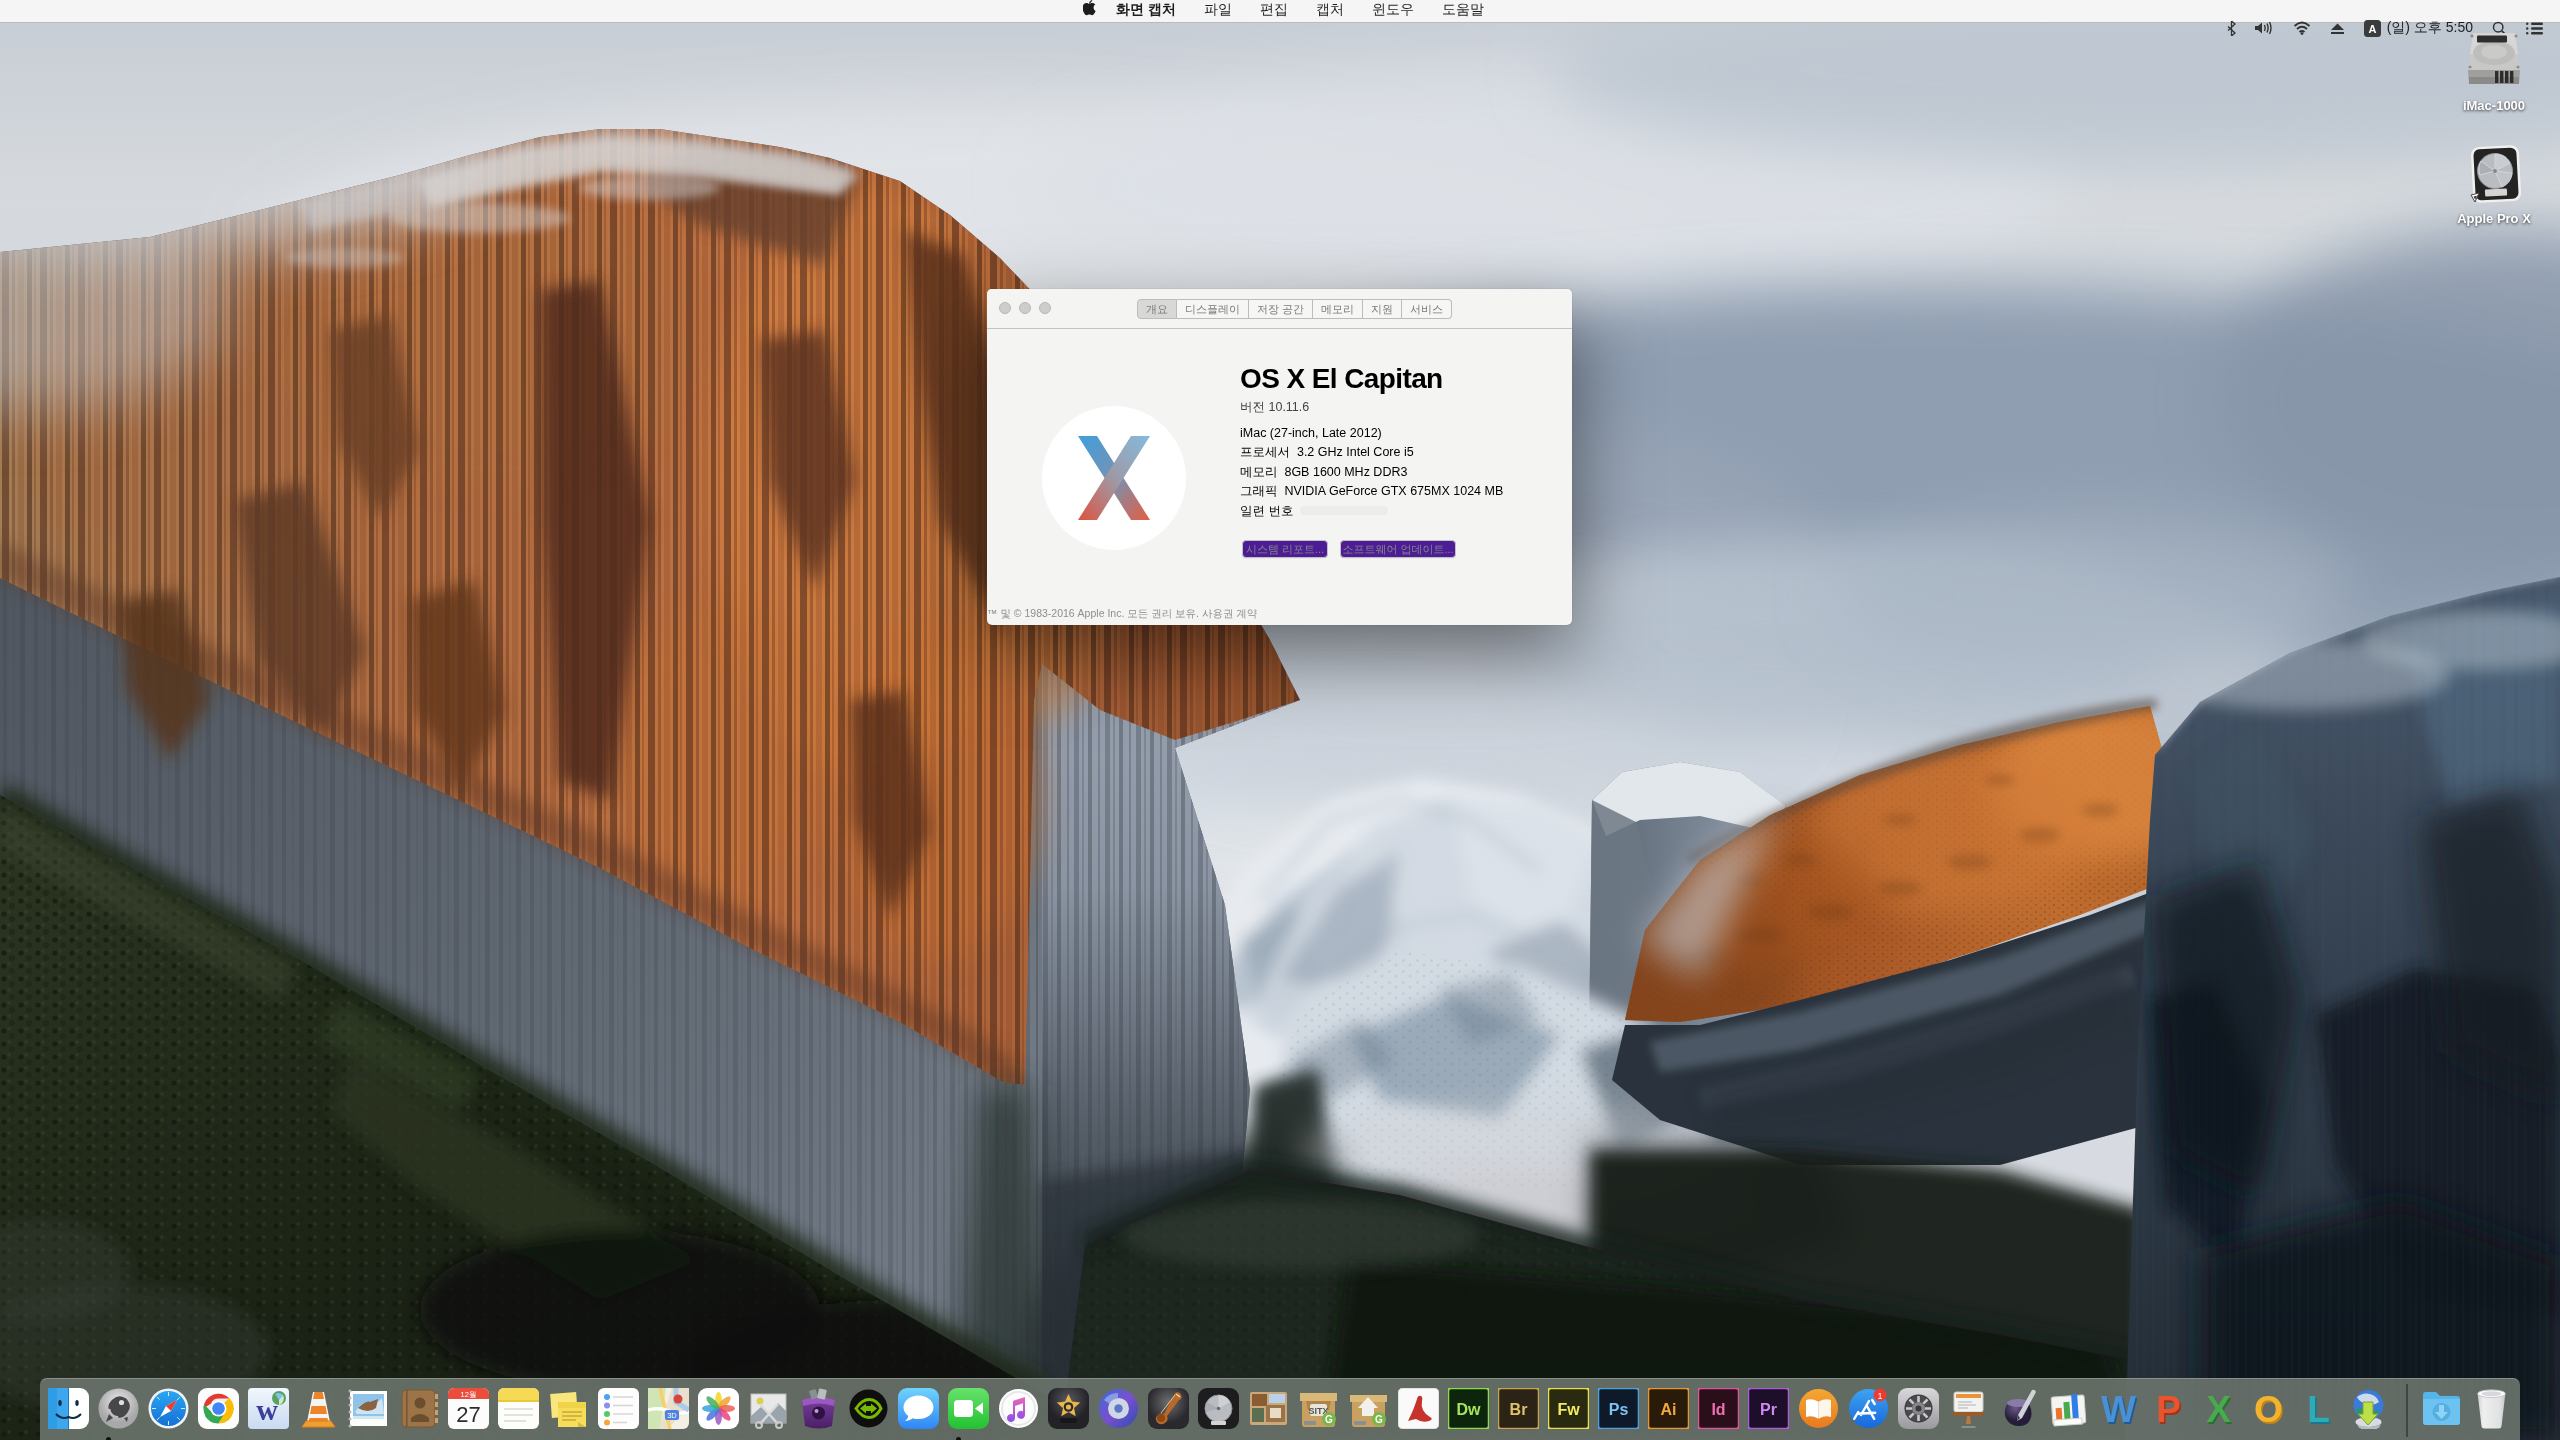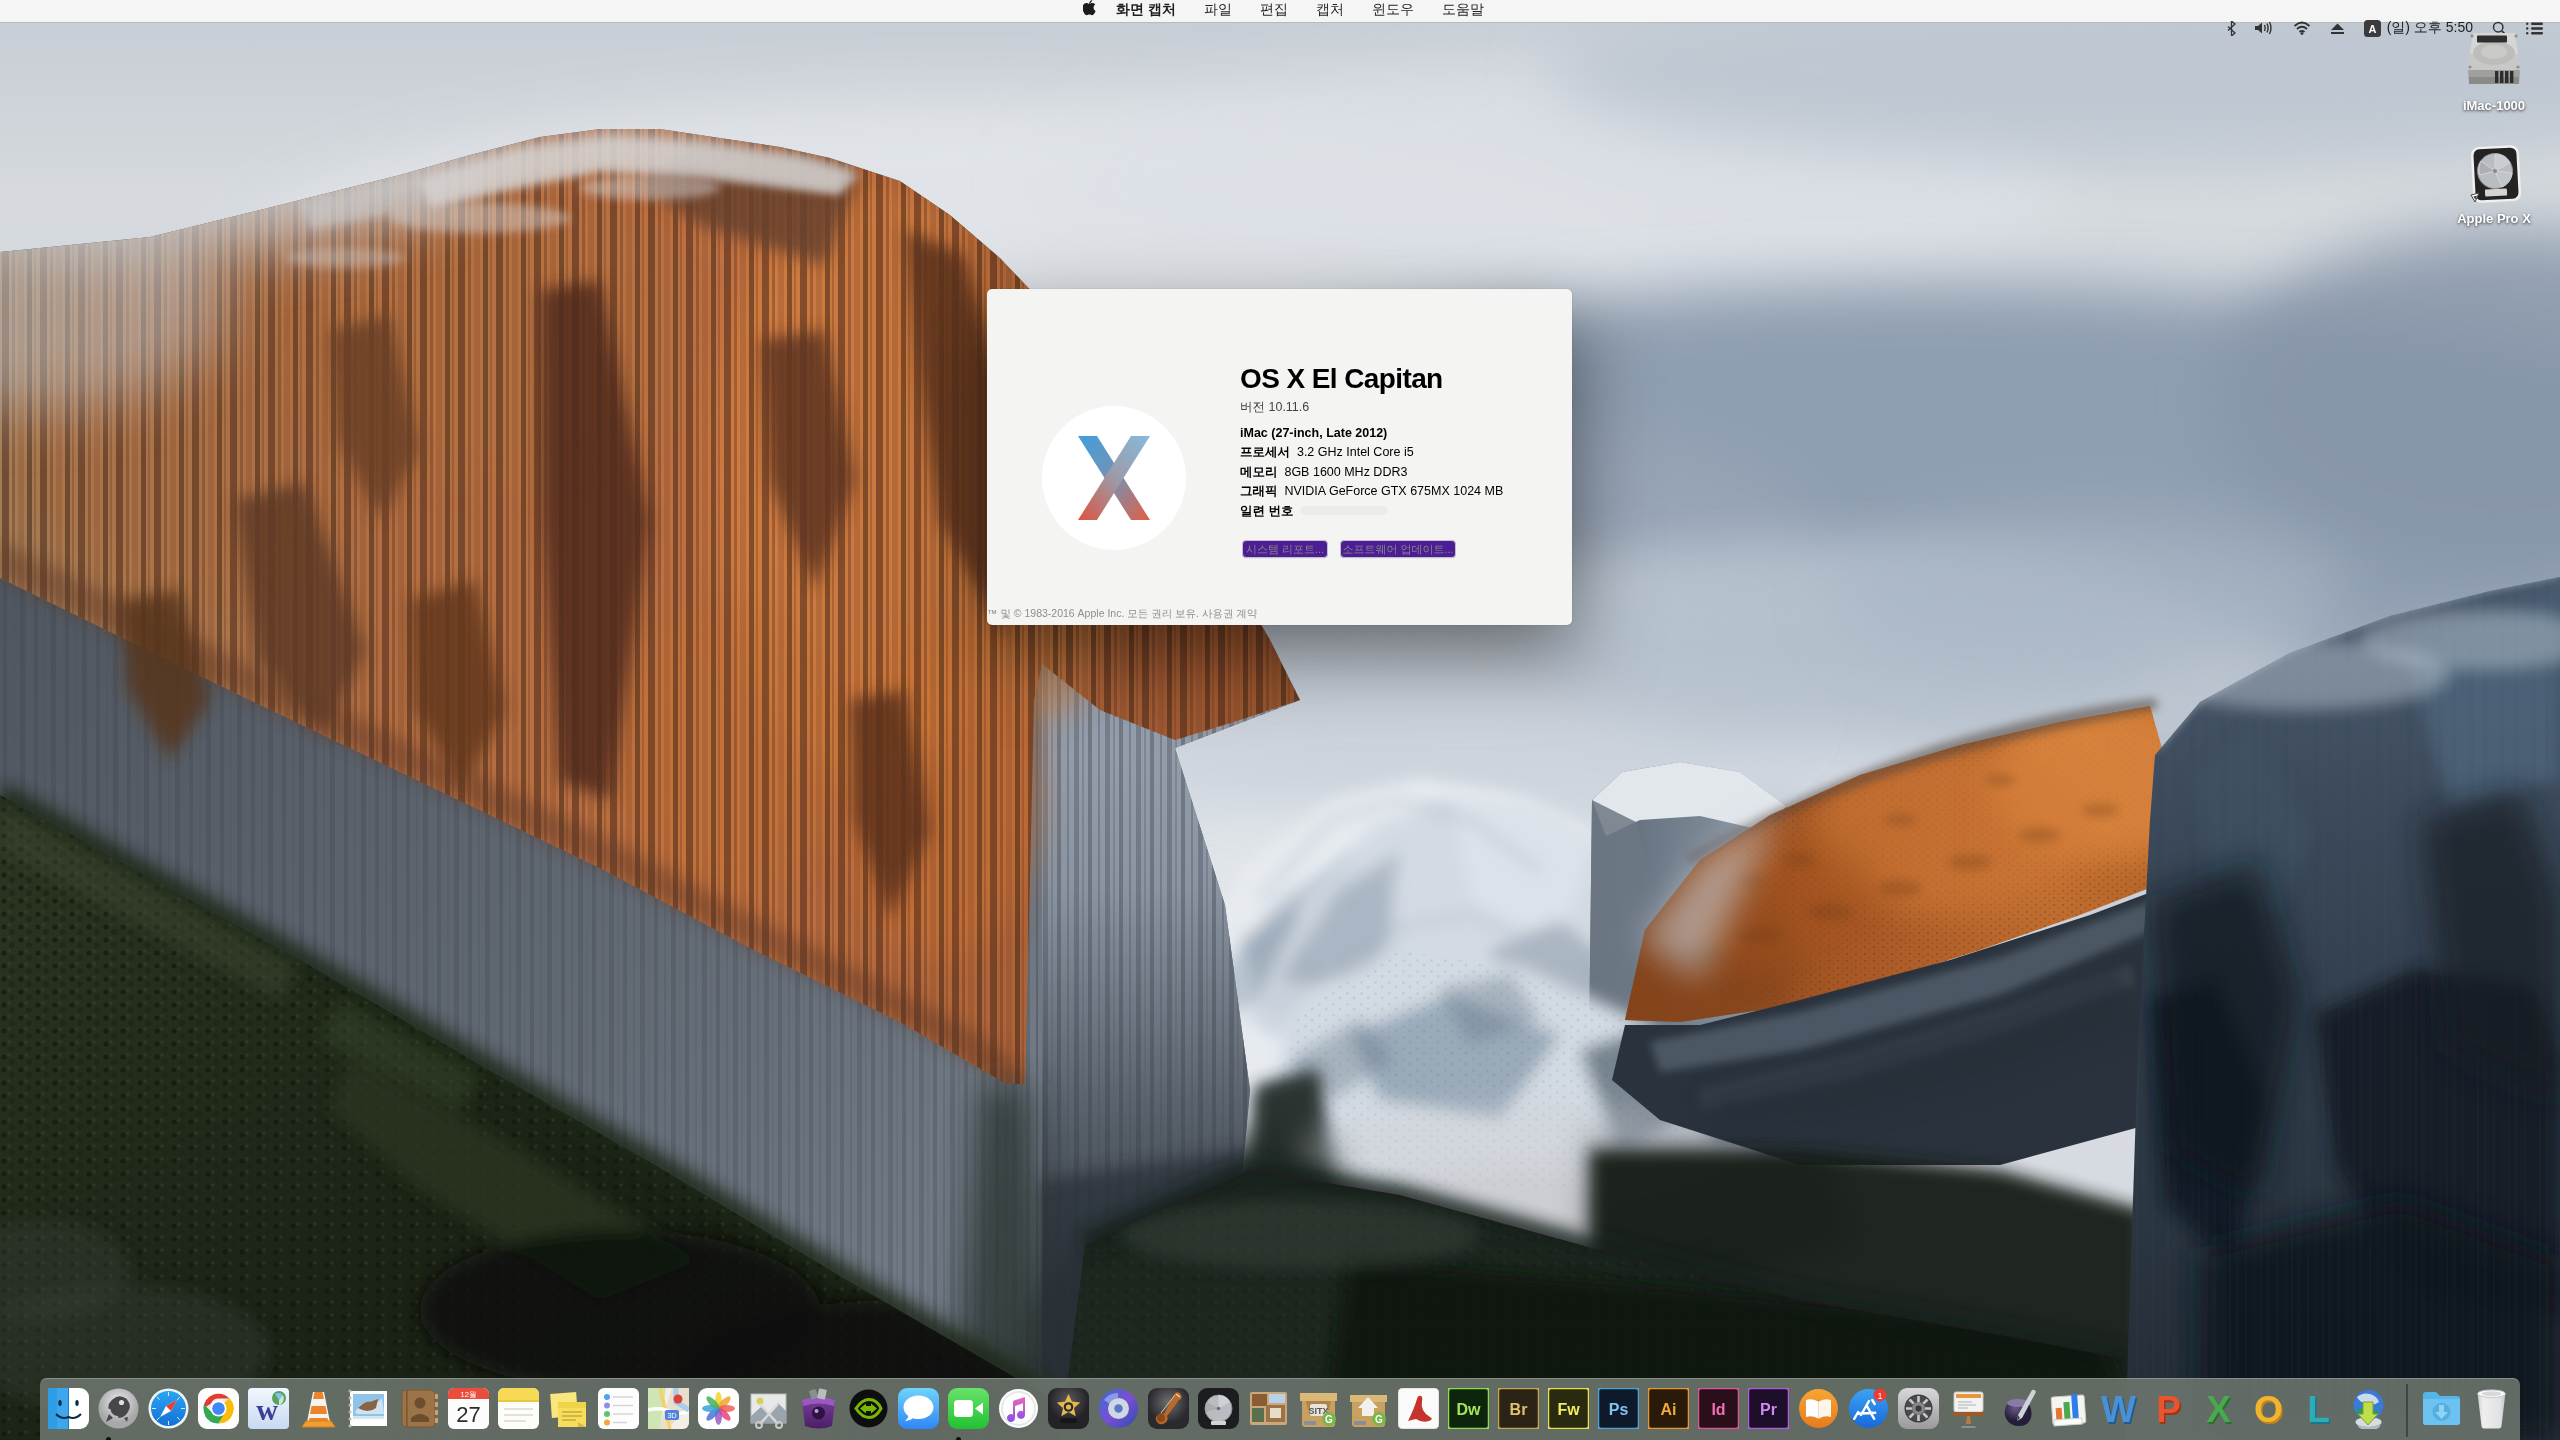--- a/index.html
+++ b/index.html
@@ -14,21 +14,21 @@
 .tab{border:1px solid #bdbcbb;border-left:none;background:#f6f6f5;display:flex;align-items:center;justify-content:center;white-space:nowrap;padding:0 8px}
 .tab.first{border-left:1px solid #bdbcbb;border-radius:4px 0 0 4px}
 .tab.last{border-radius:0 4px 4px 0}
 .tab.sel{background:#d8d8d7}
 #xlogo{position:absolute;left:55px;top:117px;width:144px;height:144px;border-radius:50%;background:#fff}
 #wininfo{position:absolute;left:253px;top:74px}
 #wininfo h1{margin:0;font-size:28px;font-weight:bold;letter-spacing:-0.6px;color:#000}
 #wininfo h1 .lt{font-weight:bold}
 .ver{font-size:12.5px;color:#444;margin-top:4px}
 .specs{margin-top:8px;font-size:12.5px;color:#000;line-height:19.4px}
-.specs b{font-weight:bold}
+.specs b{font-weight:normal}
 .btnrow{position:absolute;left:255px;top:251px;display:flex}
 .wbtn{height:18px;border:1px solid #c4c3c2;border-radius:4px;background:#4c1d95;font-size:11px;color:#868686;display:flex;align-items:center;justify-content:center;margin-right:12px;box-shadow:0 0.5px 0 rgba(0,0,0,.08);overflow:hidden;white-space:nowrap;box-sizing:border-box}
 .winfoot{position:absolute;left:0;right:0;top:318px;font-size:10.5px;color:#8e8e8e}
 #deskicons{position:absolute;right:0;top:0}
 .dlabel{position:absolute;color:#fff;font-weight:bold;font-size:13px;text-shadow:0 1px 3px rgba(0,0,0,.75);text-align:center;white-space:nowrap}
 #dock{position:absolute;left:40px;top:1378px;width:2480px;height:62px;background:rgba(109,118,110,.88);border-radius:7px 7px 0 0;border-top:1px solid rgba(255,255,255,.25)}
 .dk{position:absolute;top:9px;width:41px;height:41px}
 .rdot{position:absolute;top:58px;width:5px;height:5px;border-radius:50%;background:#101010}
 </style></head>
 <body>
@@ -399,20 +399,33 @@
       </g>
   <circle cx="26" cy="26" r="2" fill="#85888c"></circle>
   <rect x="16" y="44" width="22" height="7" rx="1" transform="rotate(-3 27 47)" fill="#d4d4d3"></rect>
   <path d="M2,50 L10,48 L6,57 Z" fill="#fdfdfd" stroke="#444" stroke-width="1"></path>
   <path d="M4.5,51.5 L8,50.7 L6.2,54.5 Z" fill="#333"></path>
  </svg>
  <div class="dlabel" style="right:0;top:211px;width:132px">Apple Pro X</div>
 </div>
 
 <div id="aboutwin">
+ <div id="titlebar">
+  <div class="tl" style="left:12px"></div>
+      <div class="tl" style="left:32px"></div>
+      <div class="tl" style="left:52px"></div>
+  <div id="tabs">
+   <div class="tab first sel">개요</div>
+        <div class="tab">디스플레이</div>
+        <div class="tab">저장 공간</div>
+        <div class="tab">메모리</div>
+        <div class="tab">지원</div>
+        <div class="tab last">서비스</div>
+  </div>
+ </div>
  <svg id="xlogo" width="144" height="144" viewBox="0 0 144 144">
   <defs>
    <linearGradient id="xg1" x1="0" y1="0" x2="1" y2="1">
           <stop offset="0" stop-color="#3f9fdc"></stop>
           <stop offset="0.5" stop-color="#7792b4"></stop>
           <stop offset="1" stop-color="#e35e41"></stop>
         </linearGradient>
    <linearGradient id="xg2" x1="1" y1="0" x2="0" y2="1">
           <stop offset="0" stop-color="#85bbdd"></stop>
           <stop offset="0.5" stop-color="#9d9aa6"></stop>

